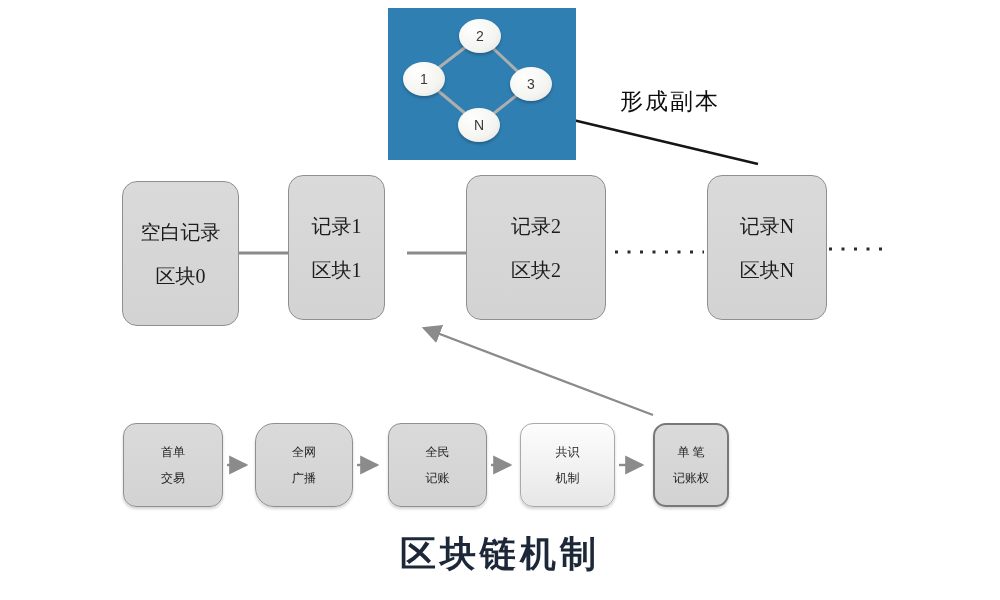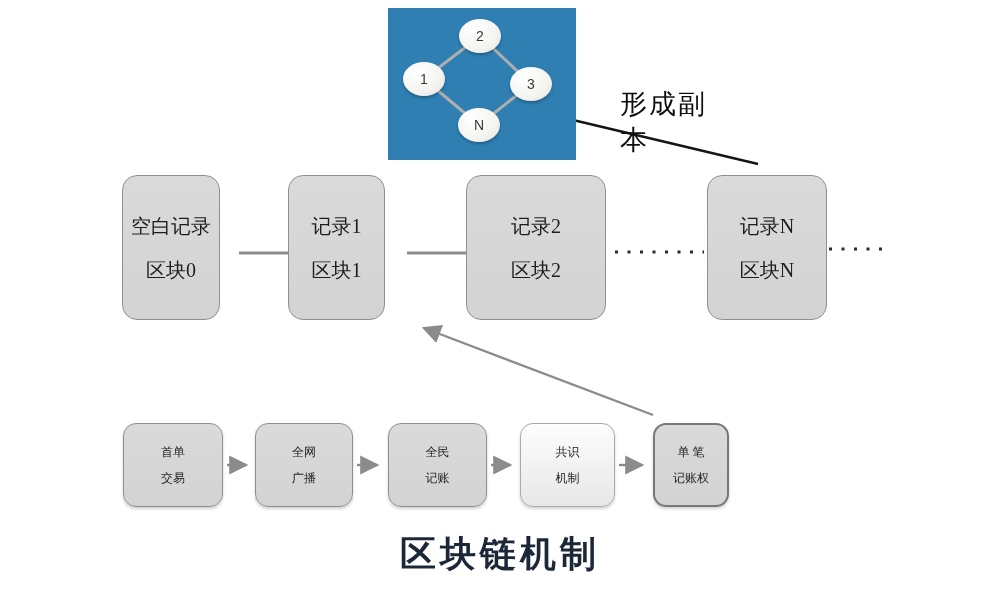--- a/index.html
+++ b/index.html
@@ -28,21 +28,21 @@
   .node{
     position:absolute;width:42px;height:34px;border-radius:50%;
     background:radial-gradient(ellipse at 35% 30%, #ffffff 0%, #f4f4f0 60%, #dededa 100%);
     box-shadow:0 2px 3px rgba(0,0,0,0.25);
     display:flex;align-items:center;justify-content:center;
     font-family:"Liberation Sans", sans-serif;font-size:14px;color:#3a3a3a;
   }
 
   .replica-label{
     position:absolute;left:620px;top:86px;width:110px;
-    font-size:27px;letter-spacing:2px;color:#0d0d0d;
+    font-size:23px;letter-spacing:2px;color:#0d0d0d;
   }
 
   
   .block{
     position:absolute;top:175px;height:145px;
     background:linear-gradient(var(--box-fill-top),var(--box-fill));
     border:1.6px solid var(--box-border);border-radius:15px;
     display:flex;flex-direction:column;align-items:center;justify-content:center;
     gap:22px;box-sizing:border-box;
   }
@@ -112,42 +112,42 @@
     <div class="node" style="left:122px;top:59px;">
       <span>3</span>
     </div>
     <div class="node" style="left:70px;top:100px;">
       <span>N</span>
     </div>
   </div>
 
   <div class="replica-label">形成副本</div>
 
-  <div class="block" style="left:122px;width:98px;">
+  <div class="block" style="left:122px;width:117px;margin-top:6px;">
     <div class="bline">空白记录</div>
     <div class="bline">区块0</div>
   </div>
   <div class="block" style="left:288px;width:97px;">
     <div class="bline">记录1</div>
     <div class="bline">区块1</div>
   </div>
   <div class="block" style="left:466px;width:140px;">
     <div class="bline">记录2</div>
     <div class="bline">区块2</div>
   </div>
   <div class="block" style="left:707px;width:120px;">
     <div class="bline">记录N</div>
     <div class="bline">区块N</div>
   </div>
 
   <div class="step" style="left:123px;width:100px;">
     <div class="sline">首单</div>
     <div class="sline">交易</div>
   </div>
-  <div class="step" style="left:255px;width:98px;">
+  <div class="step" style="left:255px;width:98px;border-radius:19px;">
     <div class="sline">全网</div>
     <div class="sline">广播</div>
   </div>
   <div class="step" style="left:388px;width:99px;">
     <div class="sline">全民</div>
     <div class="sline">记账</div>
   </div>
   <div class="step light" style="left:520px;width:95px;">
     <div class="sline">共识</div>
     <div class="sline">机制</div>

